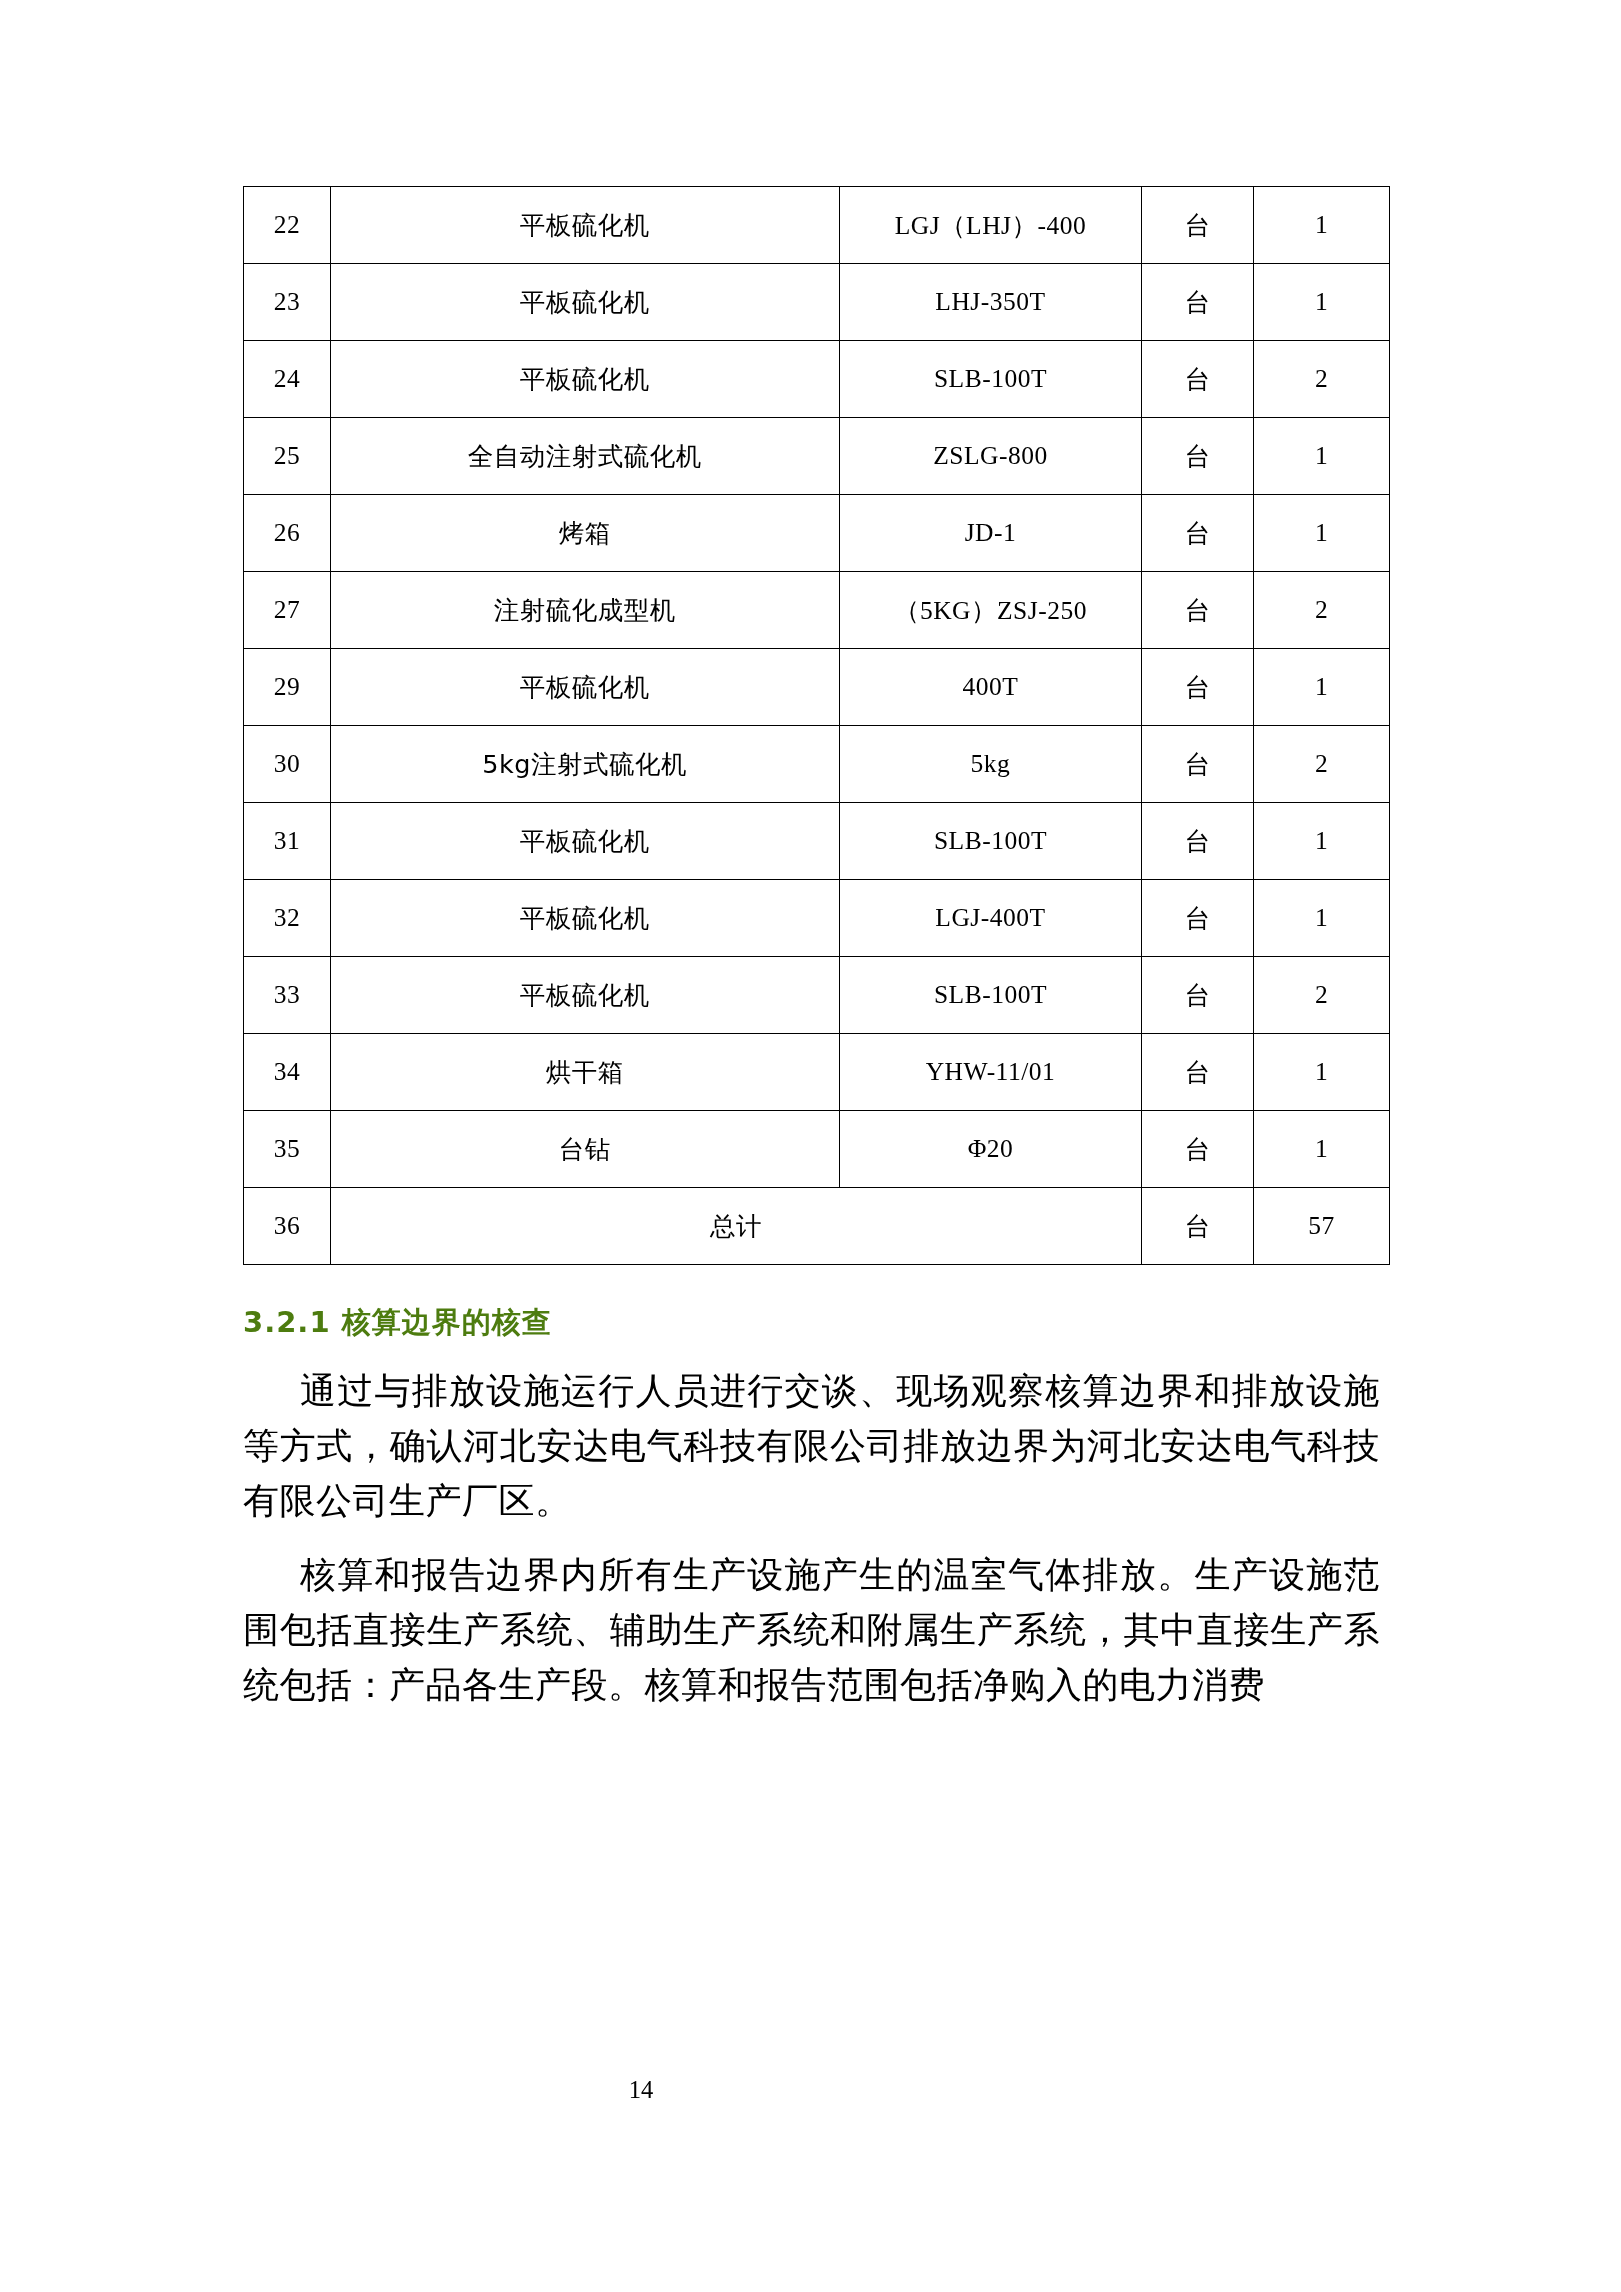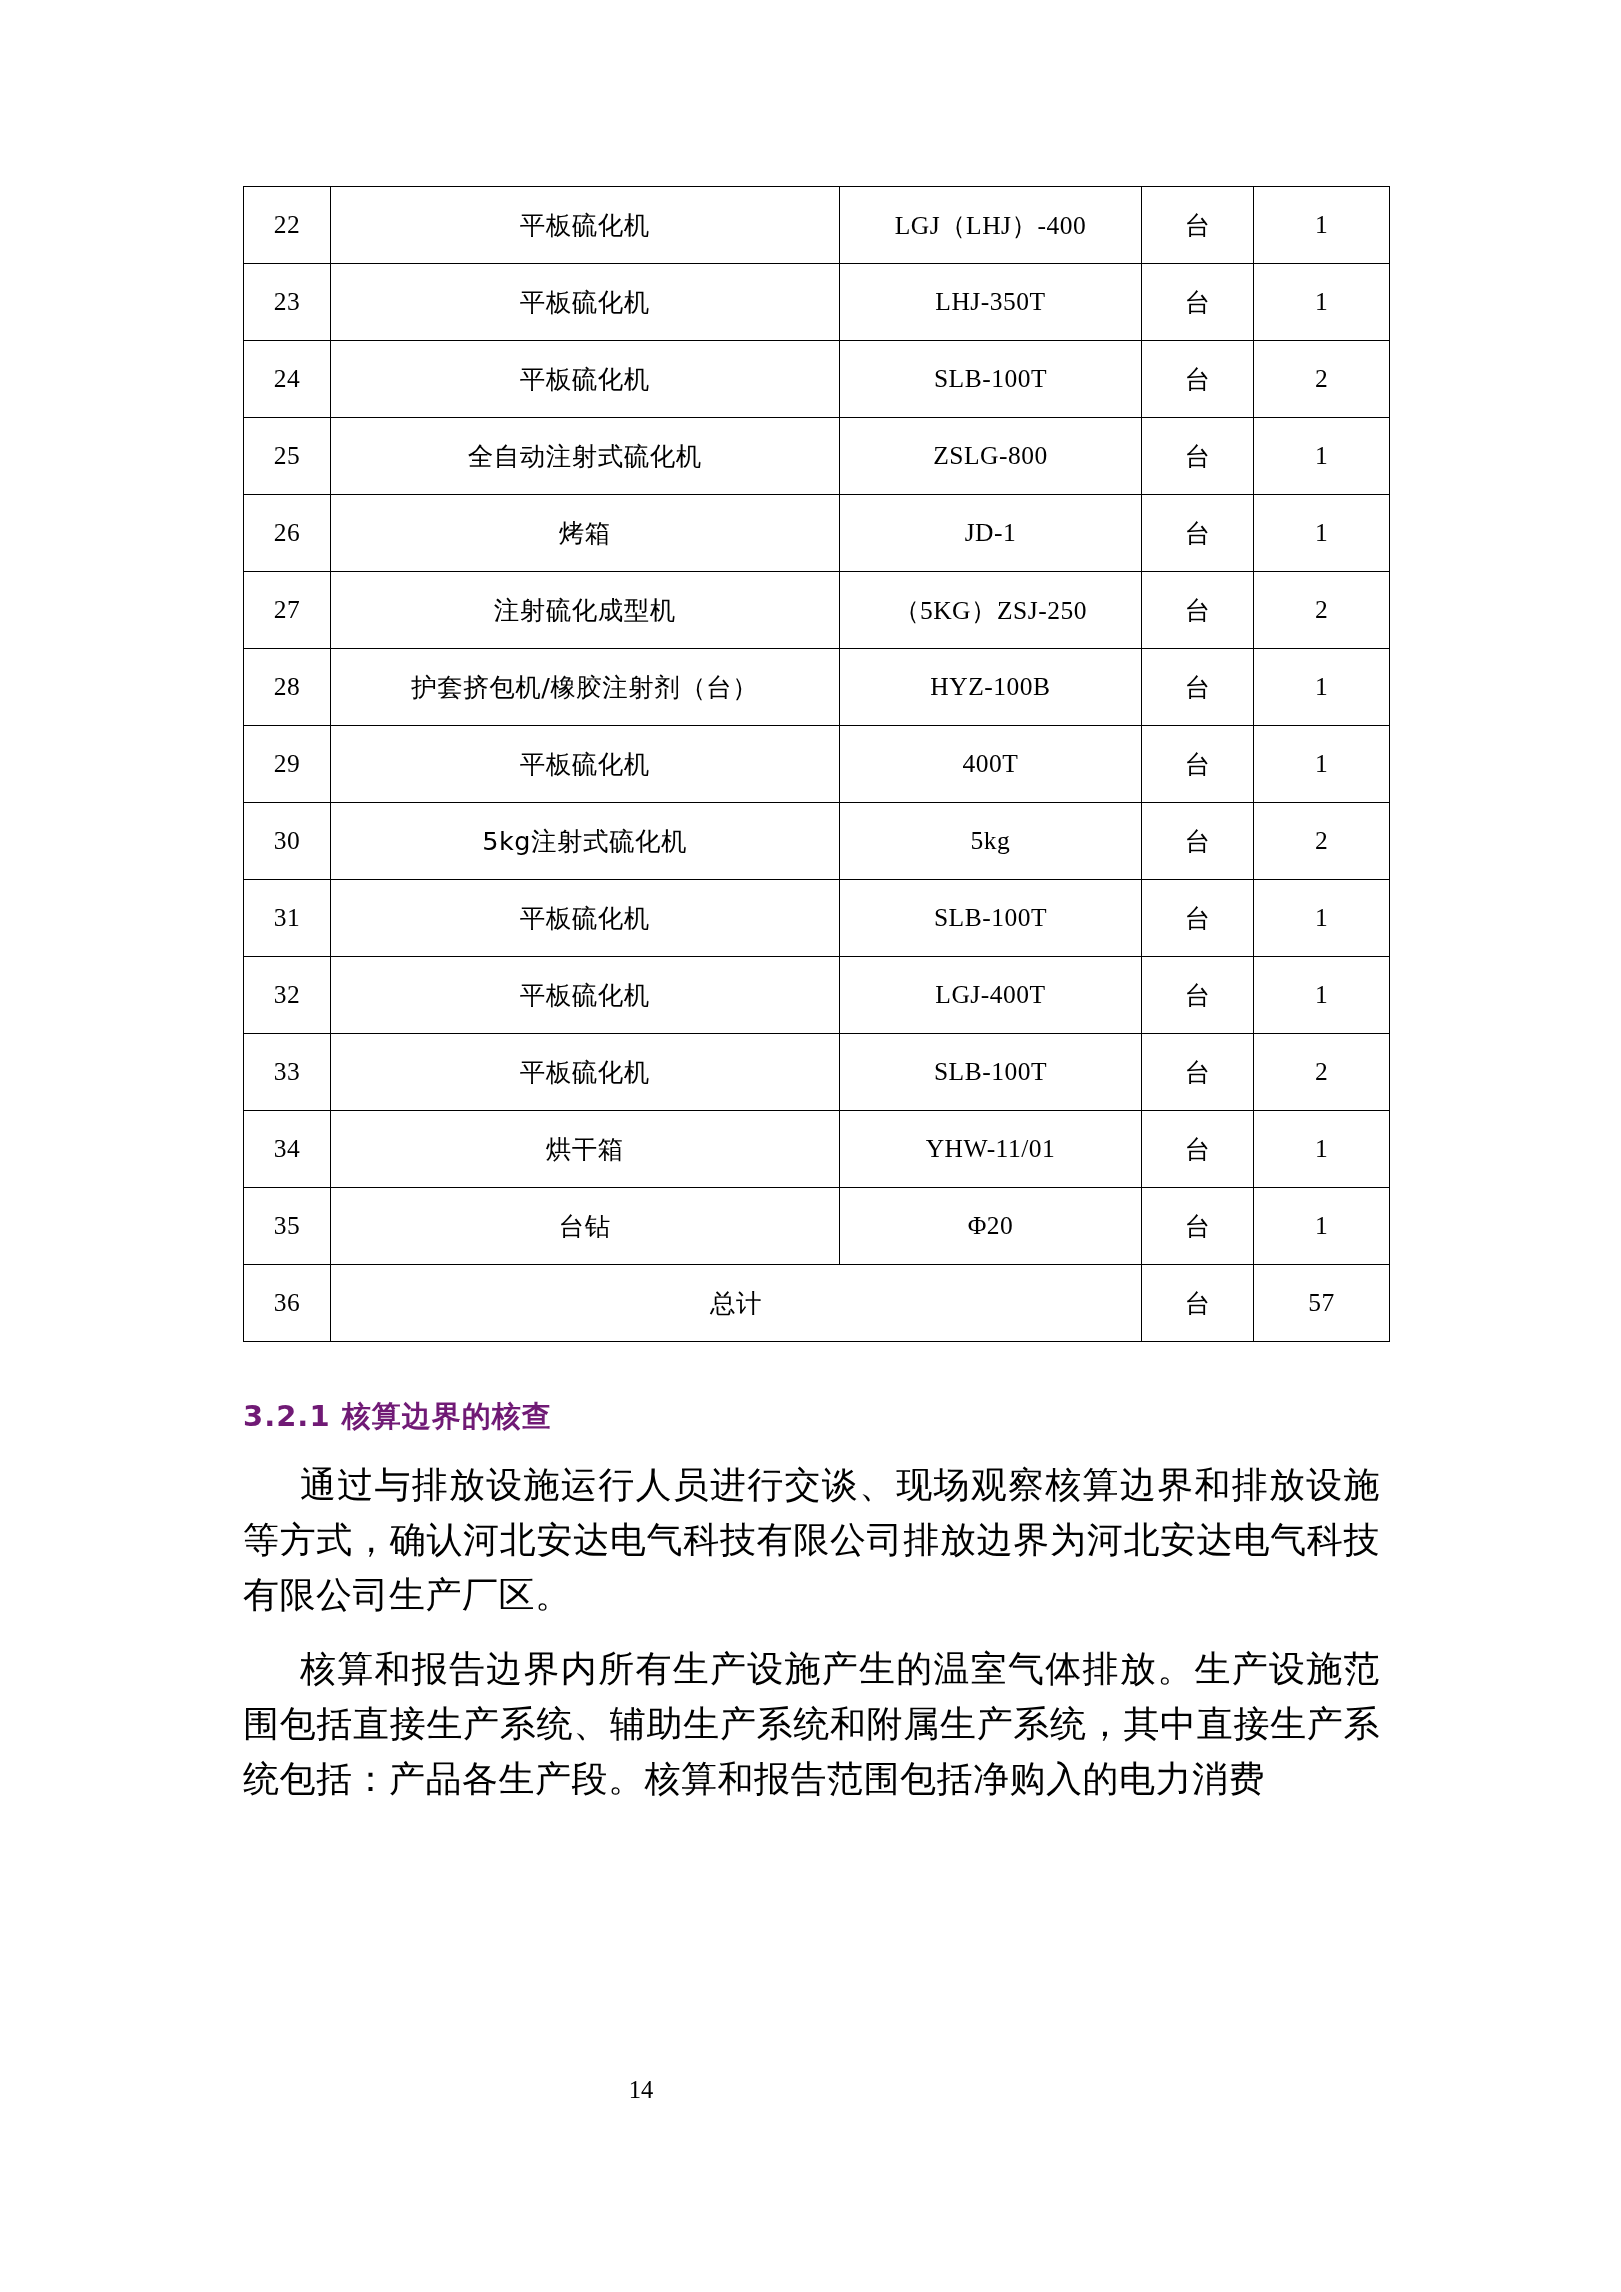--- a/index.html
+++ b/index.html
@@ -72,24 +72,24 @@
     font-size: 32px;
     margin-top: 61px;
     margin-bottom: 0;
     letter-spacing: 1px;
     color: #000;
   }
   .heading-3 {
     font-family: "DejaVu Sans", sans-serif;
     font-weight: bold;
     font-size: 29px;
-    margin-top: 55px;
+    margin-top: 38px;
     margin-bottom: 0;
     letter-spacing: 1px;
-    color: #701a75;
+    color: #4d7c0f;
   }
   .para {
     font-family: "DejaVu Sans", sans-serif;
     font-size: 36px;
     line-height: 55px;
     margin-top: 19.6px;
     margin-bottom: 0;
     text-indent: 57px;
     text-align: justify;
     text-justify: inter-ideograph;
@@ -149,27 +149,20 @@
           <td class="col-qty mono-ish">1</td>
         </tr>
         <tr>
           <td class="col-no mono-ish">27</td>
           <td class="col-name cjk">注射硫化成型机</td>
           <td class="col-model mono-ish">（5KG）ZSJ-250</td>
           <td class="col-unit cjk">台</td>
           <td class="col-qty mono-ish">2</td>
         </tr>
         <tr>
-          <td class="col-no mono-ish">28</td>
-          <td class="col-name cjk">护套挤包机/橡胶注射剂（台）</td>
-          <td class="col-model mono-ish">HYZ-100B</td>
-          <td class="col-unit cjk">台</td>
-          <td class="col-qty mono-ish">1</td>
-        </tr>
-        <tr>
           <td class="col-no mono-ish">29</td>
           <td class="col-name cjk">平板硫化机</td>
           <td class="col-model mono-ish">400T</td>
           <td class="col-unit cjk">台</td>
           <td class="col-qty mono-ish">1</td>
         </tr>
         <tr>
           <td class="col-no mono-ish">30</td>
           <td class="col-name cjk">5kg注射式硫化机</td>
           <td class="col-model mono-ish">5kg</td>

